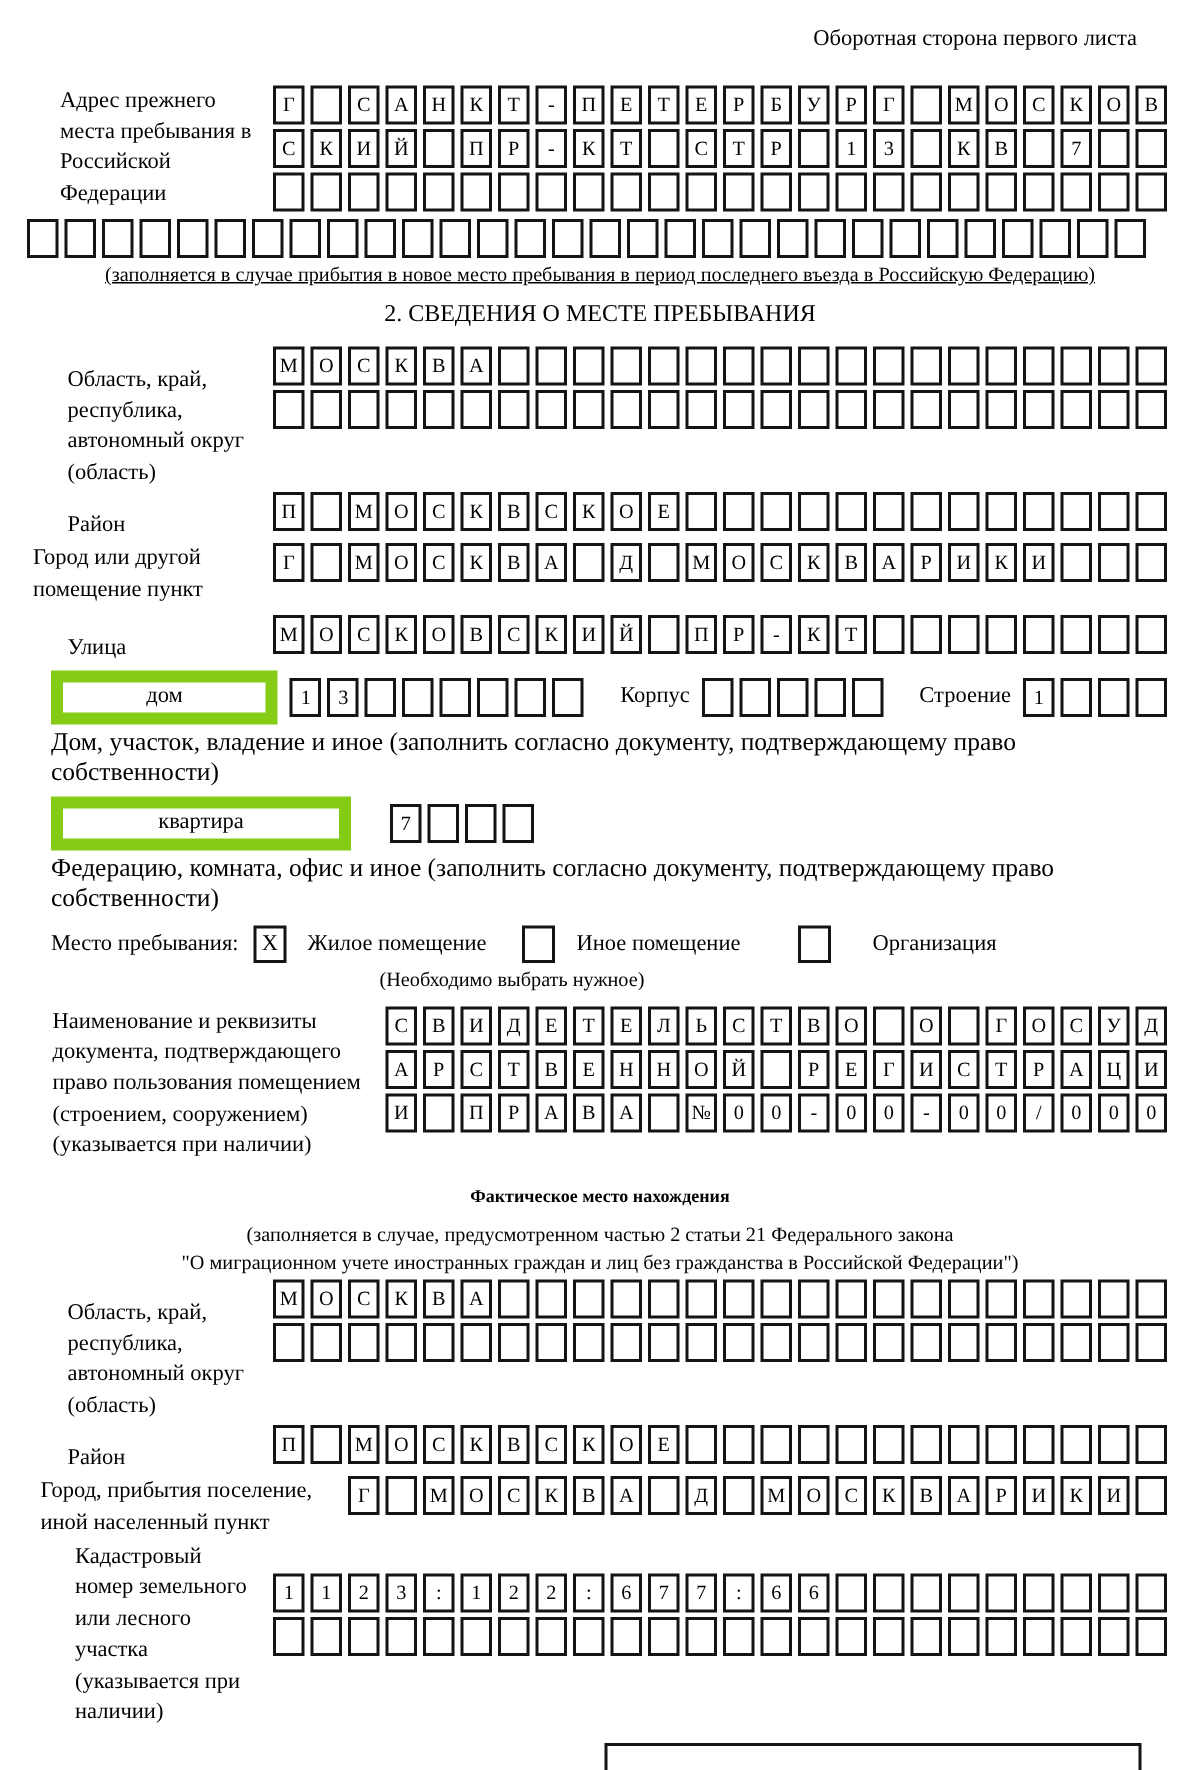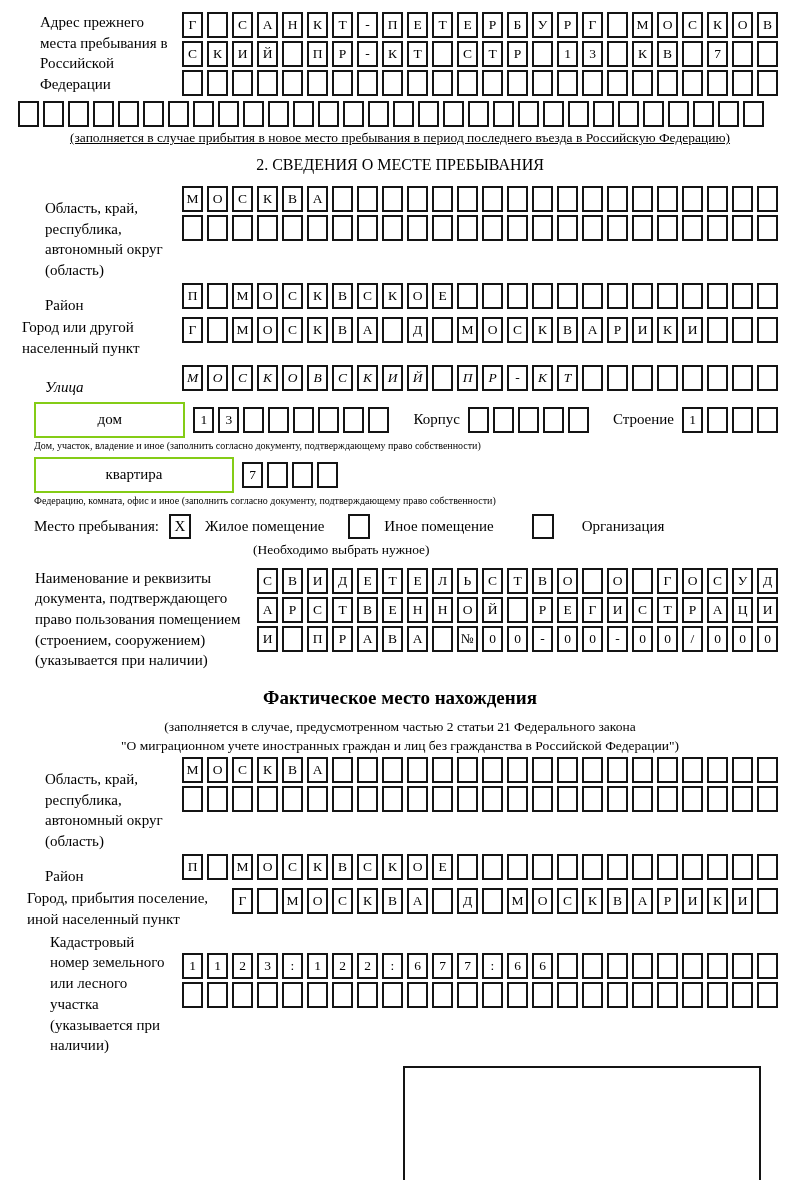--- a/index.html
+++ b/index.html
@@ -27,54 +27,55 @@
   .w137 { flex:0 0 137px;margin-top:12px; }
   .w160 { flex:0 0 160px; }
   .w200 { flex:0 0 205px; }
   .w222 { flex:0 0 222px; }
   .w132 { flex:0 0 132px; }
 
   .center-note { text-align:center; font-size:13.5px; margin:2px 0 8px 0;text-decoration:underline; }
   .sec-title { text-align:center; font-weight:normal; font-size:16px; margin:10px 0 12px 0; }
 
   .wide-box {
-    box-sizing:border-box; border:2px solid #84cc16; height:36px;
+    box-sizing:border-box; border:8px solid #84cc16; height:36px;
     display:flex; align-items:center; justify-content:center;
     font-size:15px; margin-right:8px;
   }
   .house-row { display:flex; align-items:center; margin:4px 0 2px 16px; }
   .inline-label { font-size:15px; margin:0 8px 0 20px; white-space:nowrap; }
-  .left-note { font-size:10px; margin:2px 0 6px 16px; }
+  .left-note { font-size:17px; margin:2px 0 6px 16px; }
 
   .chk-row { display:flex; align-items:center; margin:8px 0 2px 16px; }
   .checkbox {
     box-sizing:border-box; width:22px; height:25px; border:2px solid #141414;
     display:flex; align-items:center; justify-content:center;
     font-size:15px; margin:0 14px 0 10px; flex:0 0 22px;
   }
   .chk-label { font-size:15px; white-space:nowrap; }
   .chk-note { font-size:13.5px; margin:3px 0 10px 235px; }
 
-  .fact-title { text-align:center; font-weight:bold; font-size:19px; margin:16px 0 10px 0; }
+  .fact-title { text-align:center; font-weight:bold; font-size:12px; margin:16px 0 10px 0; }
   .fact-note { text-align:center; font-size:13.5px; margin:0 0 3px 0; }
   .fact-note:last-of-type { margin-bottom:8px; }
 
   .cad-cells { margin-top:21px; }
 
   .stamp-wrap { margin:10px 0 0 375px; width:378px; }
   .stamp-box {
     box-sizing:border-box; width:358px; height:177px; border:2px solid #141414;
     margin:0 auto 6px auto; background:#fff;
   }
 </style>
 </head>
 <body>
 
 <div class="page">
 
+  <div class="corner-note">Оборотная сторона первого листа</div>
 
   <div class="frow">
     <div class="flabel w142">Адрес прежнего места пребывания в Российской Федерации</div>
     <div>
       <div class="cellrow">
           <span class="cell">Г</span>
           <span class="cell"></span>
           <span class="cell">С</span>
           <span class="cell">А</span>
           <span class="cell">Н</span>
@@ -270,21 +271,21 @@
         <span class="cell"></span>
         <span class="cell"></span>
         <span class="cell"></span>
         <span class="cell"></span>
         <span class="cell"></span>
         <span class="cell"></span>
       </div>
   </div>
 
   <div class="frow">
-    <div class="flabel w160">Город или другой населенный пункт</div>
+    <div class="flabel w160">Город или другой помещение пункт</div>
     <div class="cellrow">
         <span class="cell">Г</span>
         <span class="cell"></span>
         <span class="cell">М</span>
         <span class="cell">О</span>
         <span class="cell">С</span>
         <span class="cell">К</span>
         <span class="cell">В</span>
         <span class="cell">А</span>
         <span class="cell"></span>
@@ -299,21 +300,21 @@
         <span class="cell">Р</span>
         <span class="cell">И</span>
         <span class="cell">К</span>
         <span class="cell">И</span>
         <span class="cell"></span>
         <span class="cell"></span>
         <span class="cell"></span>
       </div>
   </div>
 
-  <div class="frow" style="margin-top:6px;font-style:italic;">
+  <div class="frow" style="margin-top:6px;">
     <div class="flabel w137">Улица</div>
     <div class="cellrow">
         <span class="cell">М</span>
         <span class="cell">О</span>
         <span class="cell">С</span>
         <span class="cell">К</span>
         <span class="cell">О</span>
         <span class="cell">В</span>
         <span class="cell">С</span>
         <span class="cell">К</span>
@@ -359,21 +360,21 @@
     <span class="inline-label">Строение</span>
     <div class="cellrow" style="margin-bottom:0;">
         <span class="cell">1</span>
         <span class="cell"></span>
         <span class="cell"></span>
         <span class="cell"></span>
       </div>
   </div>
   <div class="left-note">Дом, участок, владение и иное (заполнить согласно документу, подтверждающему право собственности)</div>
 
-  <div class="house-row" style="margin-top:2px;">
+  <div class="house-row" style="margin-top:2px;gap:18px;">
     <div class="wide-box" style="width:200px;">квартира</div>
     <div class="cellrow" style="margin-bottom:0;">
         <span class="cell">7</span>
         <span class="cell"></span>
         <span class="cell"></span>
         <span class="cell"></span>
       </div>
   </div>
   <div class="left-note">Федерацию, комната, офис и иное (заполнить согласно документу, подтверждающему право собственности)</div>
 

